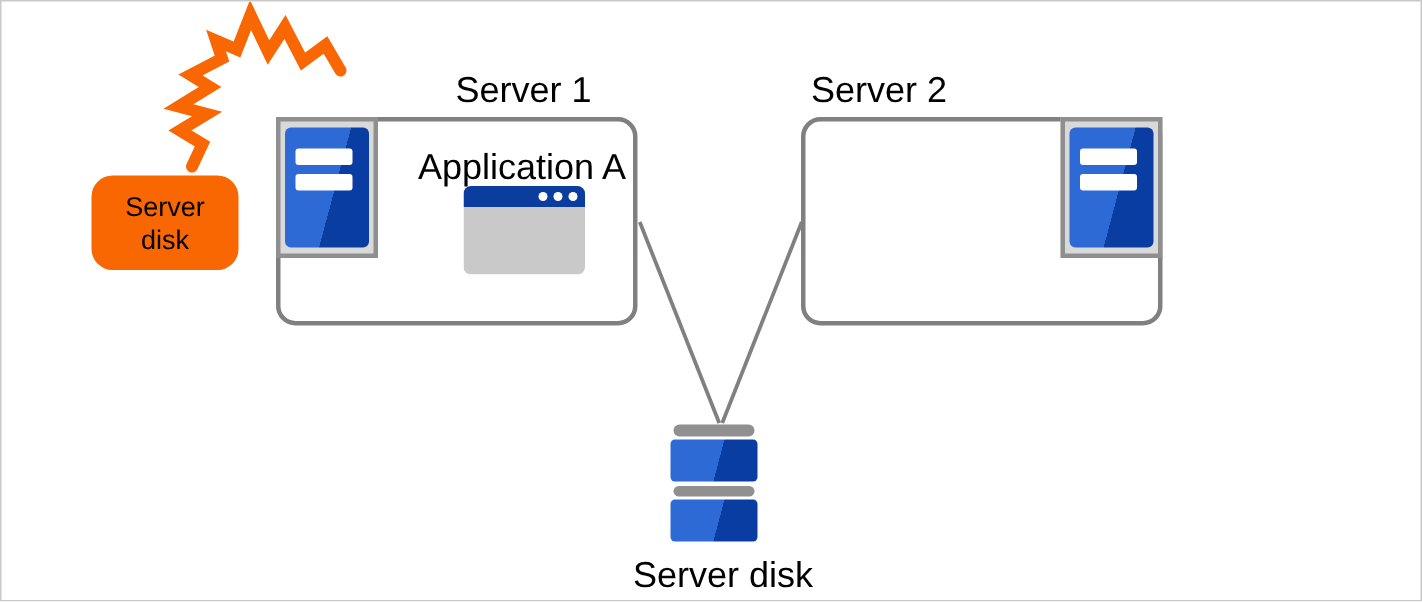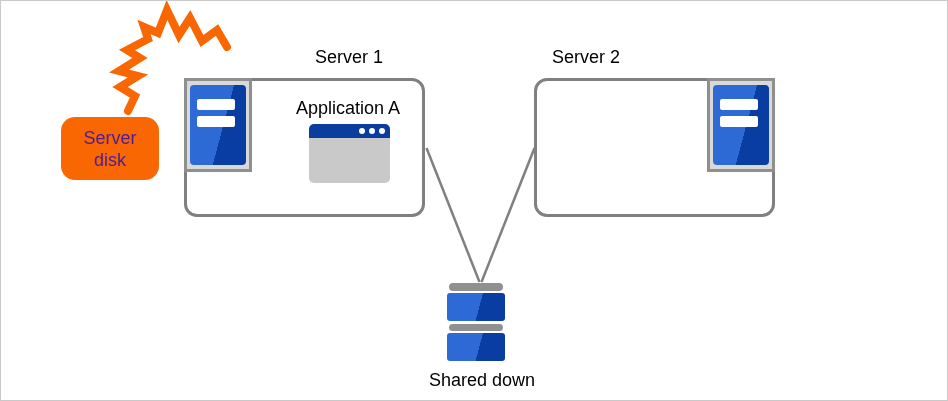--- a/index.html
+++ b/index.html
@@ -1,21 +1,21 @@
 <!DOCTYPE html>
 <html><head>
 <meta charset="utf-8">
 <style>
   html,body{margin:0;padding:0;background:#ffffff;}
   .canvas{
     position:relative;width:948px;height:401px;box-sizing:border-box;
     background:#ffffff;border:1px solid #c9c9c9;overflow:hidden;
     font-family:"Liberation Sans",sans-serif;color:#000;
   }
-  .lbl{position:absolute;font-size:18px;text-align:center;white-space:nowrap;}
+  .lbl{position:absolute;font-size:24px;text-align:center;white-space:nowrap;}
   
   .overlay{position:absolute;left:0;top:0;width:948px;height:401px;z-index:1;pointer-events:none;}
   
   .server-box{
     position:absolute;width:241px;height:139px;box-sizing:border-box;
     background:#ffffff;border:3px solid #808080;border-radius:13px;z-index:2;
   }
   .server-box.s1{left:183px;top:77px;}
   .server-box.s2{left:533px;top:77px;}
   
@@ -43,21 +43,21 @@
   .app-body{height:45px;background:#c9c9c9;}
   
   .disk{position:absolute;left:446px;top:282px;width:58px;z-index:2;}
   .disk .dbar{width:54px;height:8px;border-radius:4px;background:#909090;margin:0 auto;}
   .disk .dbar.d2{height:7px;margin-top:3px;}
   .disk .dbox{width:58px;height:28px;border-radius:3px;margin-top:2px;
     background:linear-gradient(105deg,#2e6ad5 55%,#0a3da2 55%);}
   
   .badge{
     position:absolute;left:60px;top:116px;width:98px;height:63px;border-radius:14px;
-    background:#f96702;color:#4c1d95;font-size:18px;line-height:22px;
+    background:#f96702;color:#000000;font-size:18px;line-height:22px;
     display:flex;flex-direction:column;align-items:center;justify-content:center;z-index:2;
   }
 </style>
 </head>
 <body>
 
 <div class="canvas">
 
   <svg class="overlay" viewBox="0 0 948 401">
     <line x1="425.5" y1="147" x2="478.5" y2="281" stroke="#808080" stroke-width="2.5"></line>
@@ -98,15 +98,15 @@
       </div>
     </div>
   </div>
 
   <div class="disk">
     <div class="dbar d1"></div>
     <div class="dbox"></div>
     <div class="dbar d2"></div>
     <div class="dbox"></div>
   </div>
-  <div class="lbl" style="left:411px;top:369px;width:140px;">Shared down</div>
+  <div class="lbl" style="left:411px;top:369px;width:140px;">Server disk</div>
 
 </div>
 
 </body></html>

